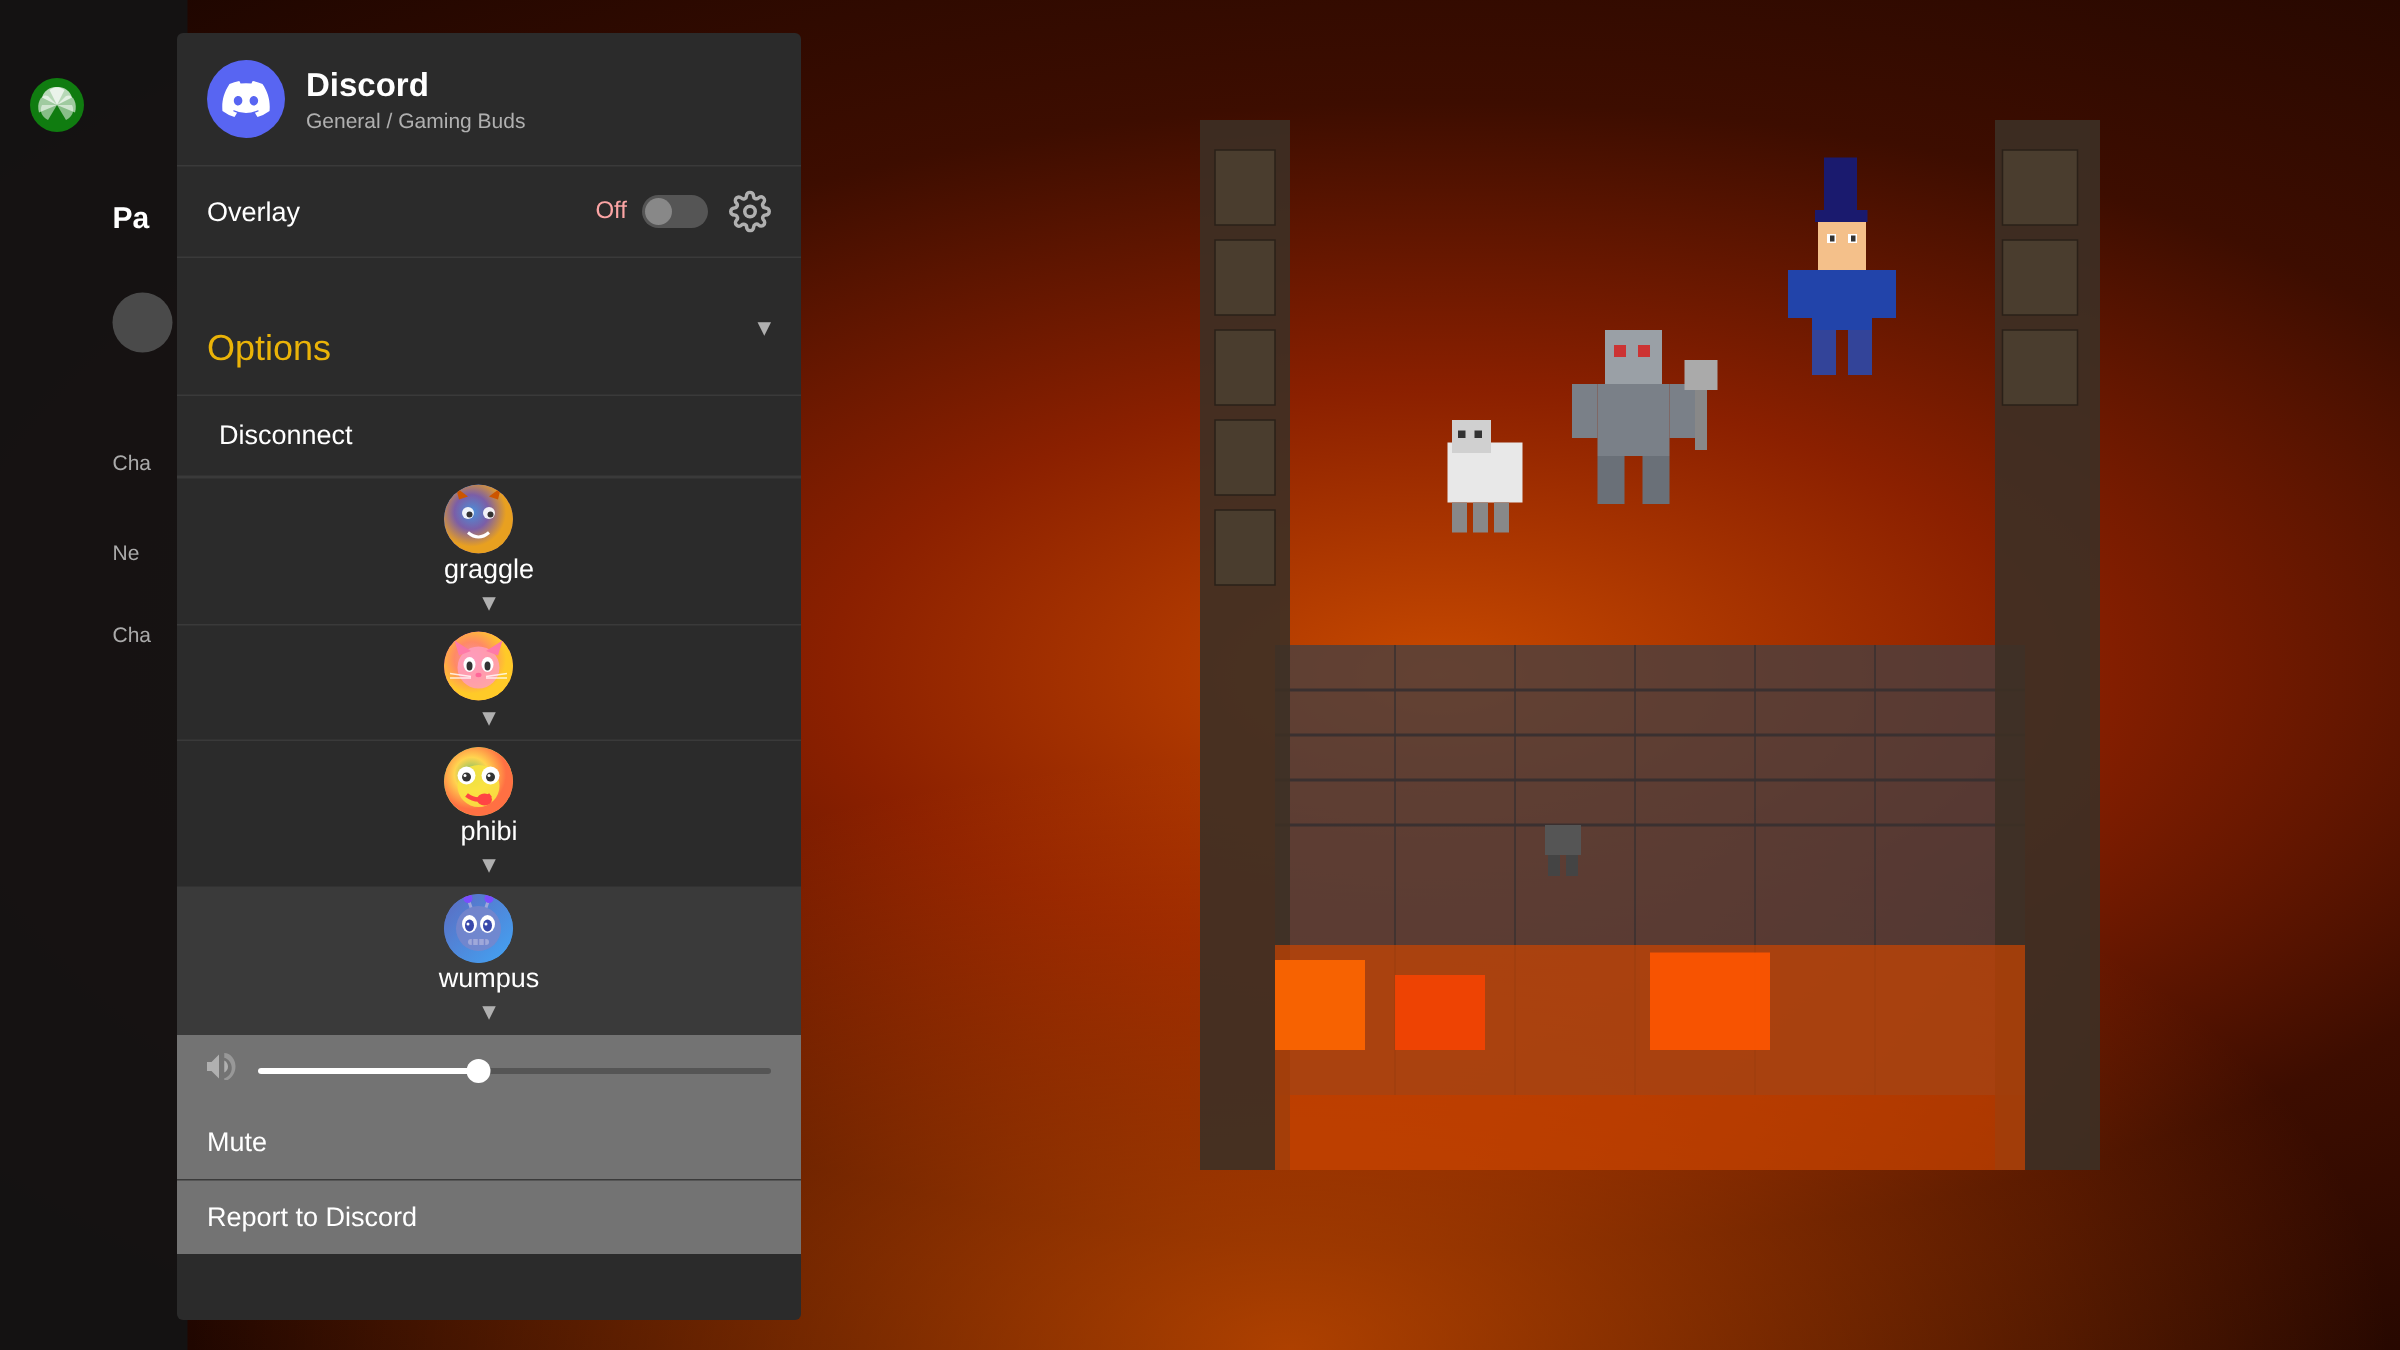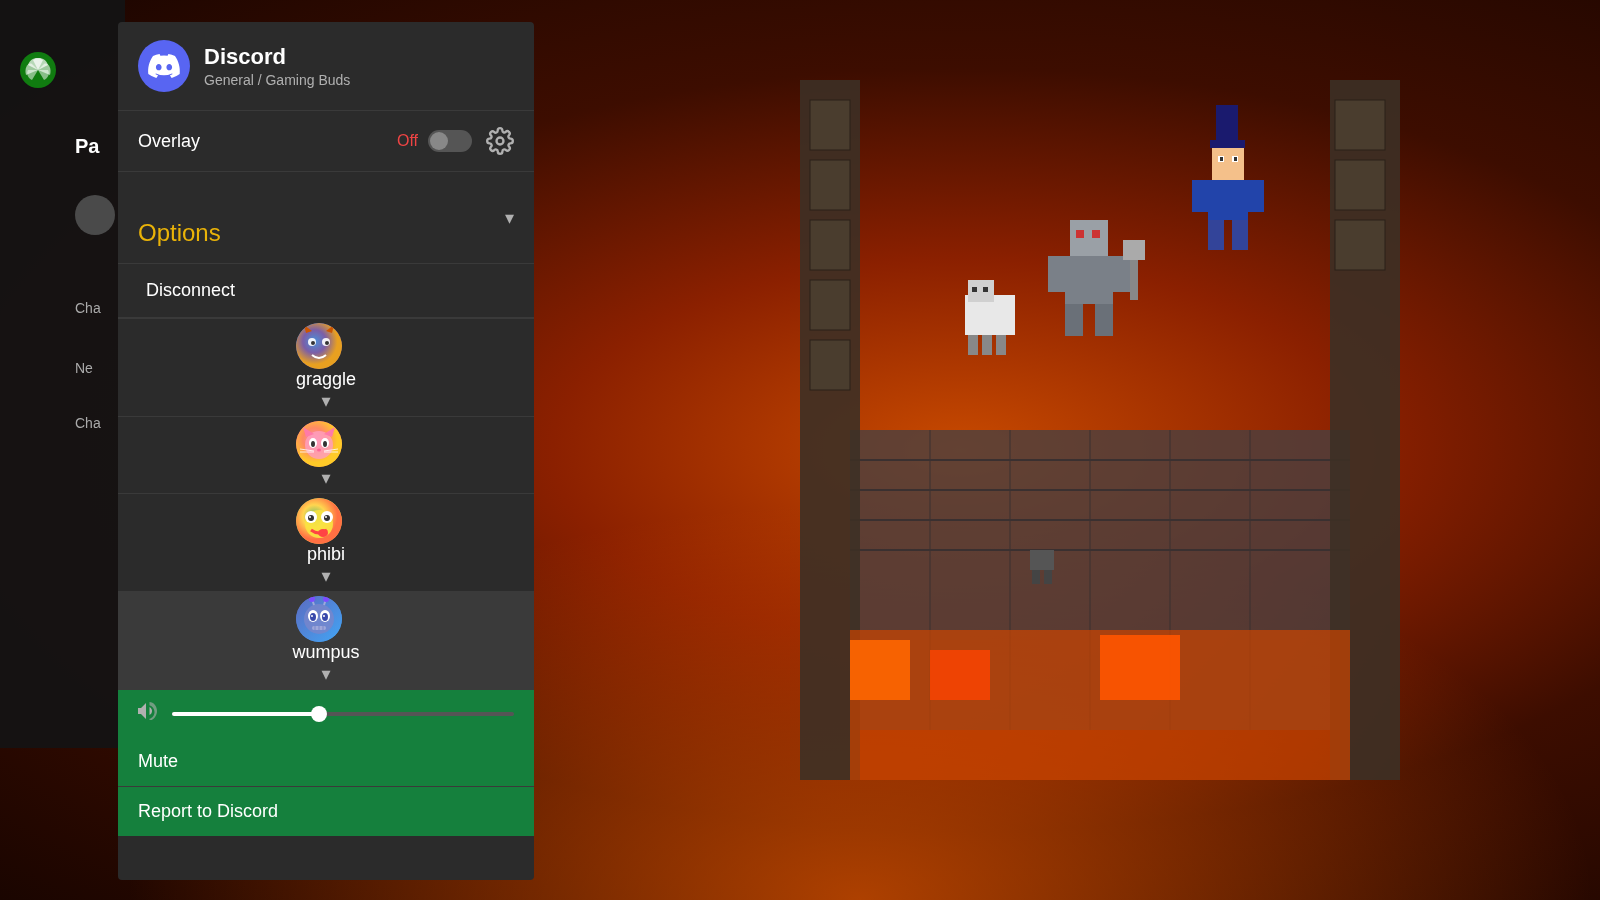--- a/index.html
+++ b/index.html
@@ -21,21 +21,21 @@
       height: 900px;
       background: radial-gradient(ellipse at 60% 50%, #c84a00 0%, #8b2000 30%, #3d0d00 60%, #1a0500 100%);
       z-index: 0;
     }
 
     
     .xbox-sidebar {
       position: absolute;
       top: 0; left: 0;
       width: 125px;
-      height: 748px;
+      height: 900px;
       background: rgba(20, 20, 20, 0.92);
       z-index: 2;
       text-decoration: underline;
     }
 
     .xbox-logo {
       position: absolute;
       top: 55px;
       left: 25px;
       width: 40px;
@@ -113,21 +113,21 @@
       border-bottom: 1px solid #3a3a3a;
     }
 
     .overlay-label {
       color: #ffffff;
       font-size: 18px;
       flex: 1;
     }
 
     .overlay-off {
-      color: #ef4444;
+      color: #fca5a5;
       font-size: 16px;
       margin-right: 10px;
     }
 
     .toggle-switch {
       width: 44px;
       height: 22px;
       background: #555;
       border-radius: 11px;
       position: relative;
@@ -219,21 +219,21 @@
     }
 
     .user-name {
       color: #ffffff;
       font-size: 18px;
       flex: 1;
     }
 
     
     .user-expanded {
-      background: #15803d;
+      background: #737373;
     }
 
     .volume-row {
       display: flex;
       align-items: center;
       padding: 12px 20px;
       gap: 12px;
     }
 
     .volume-icon {

